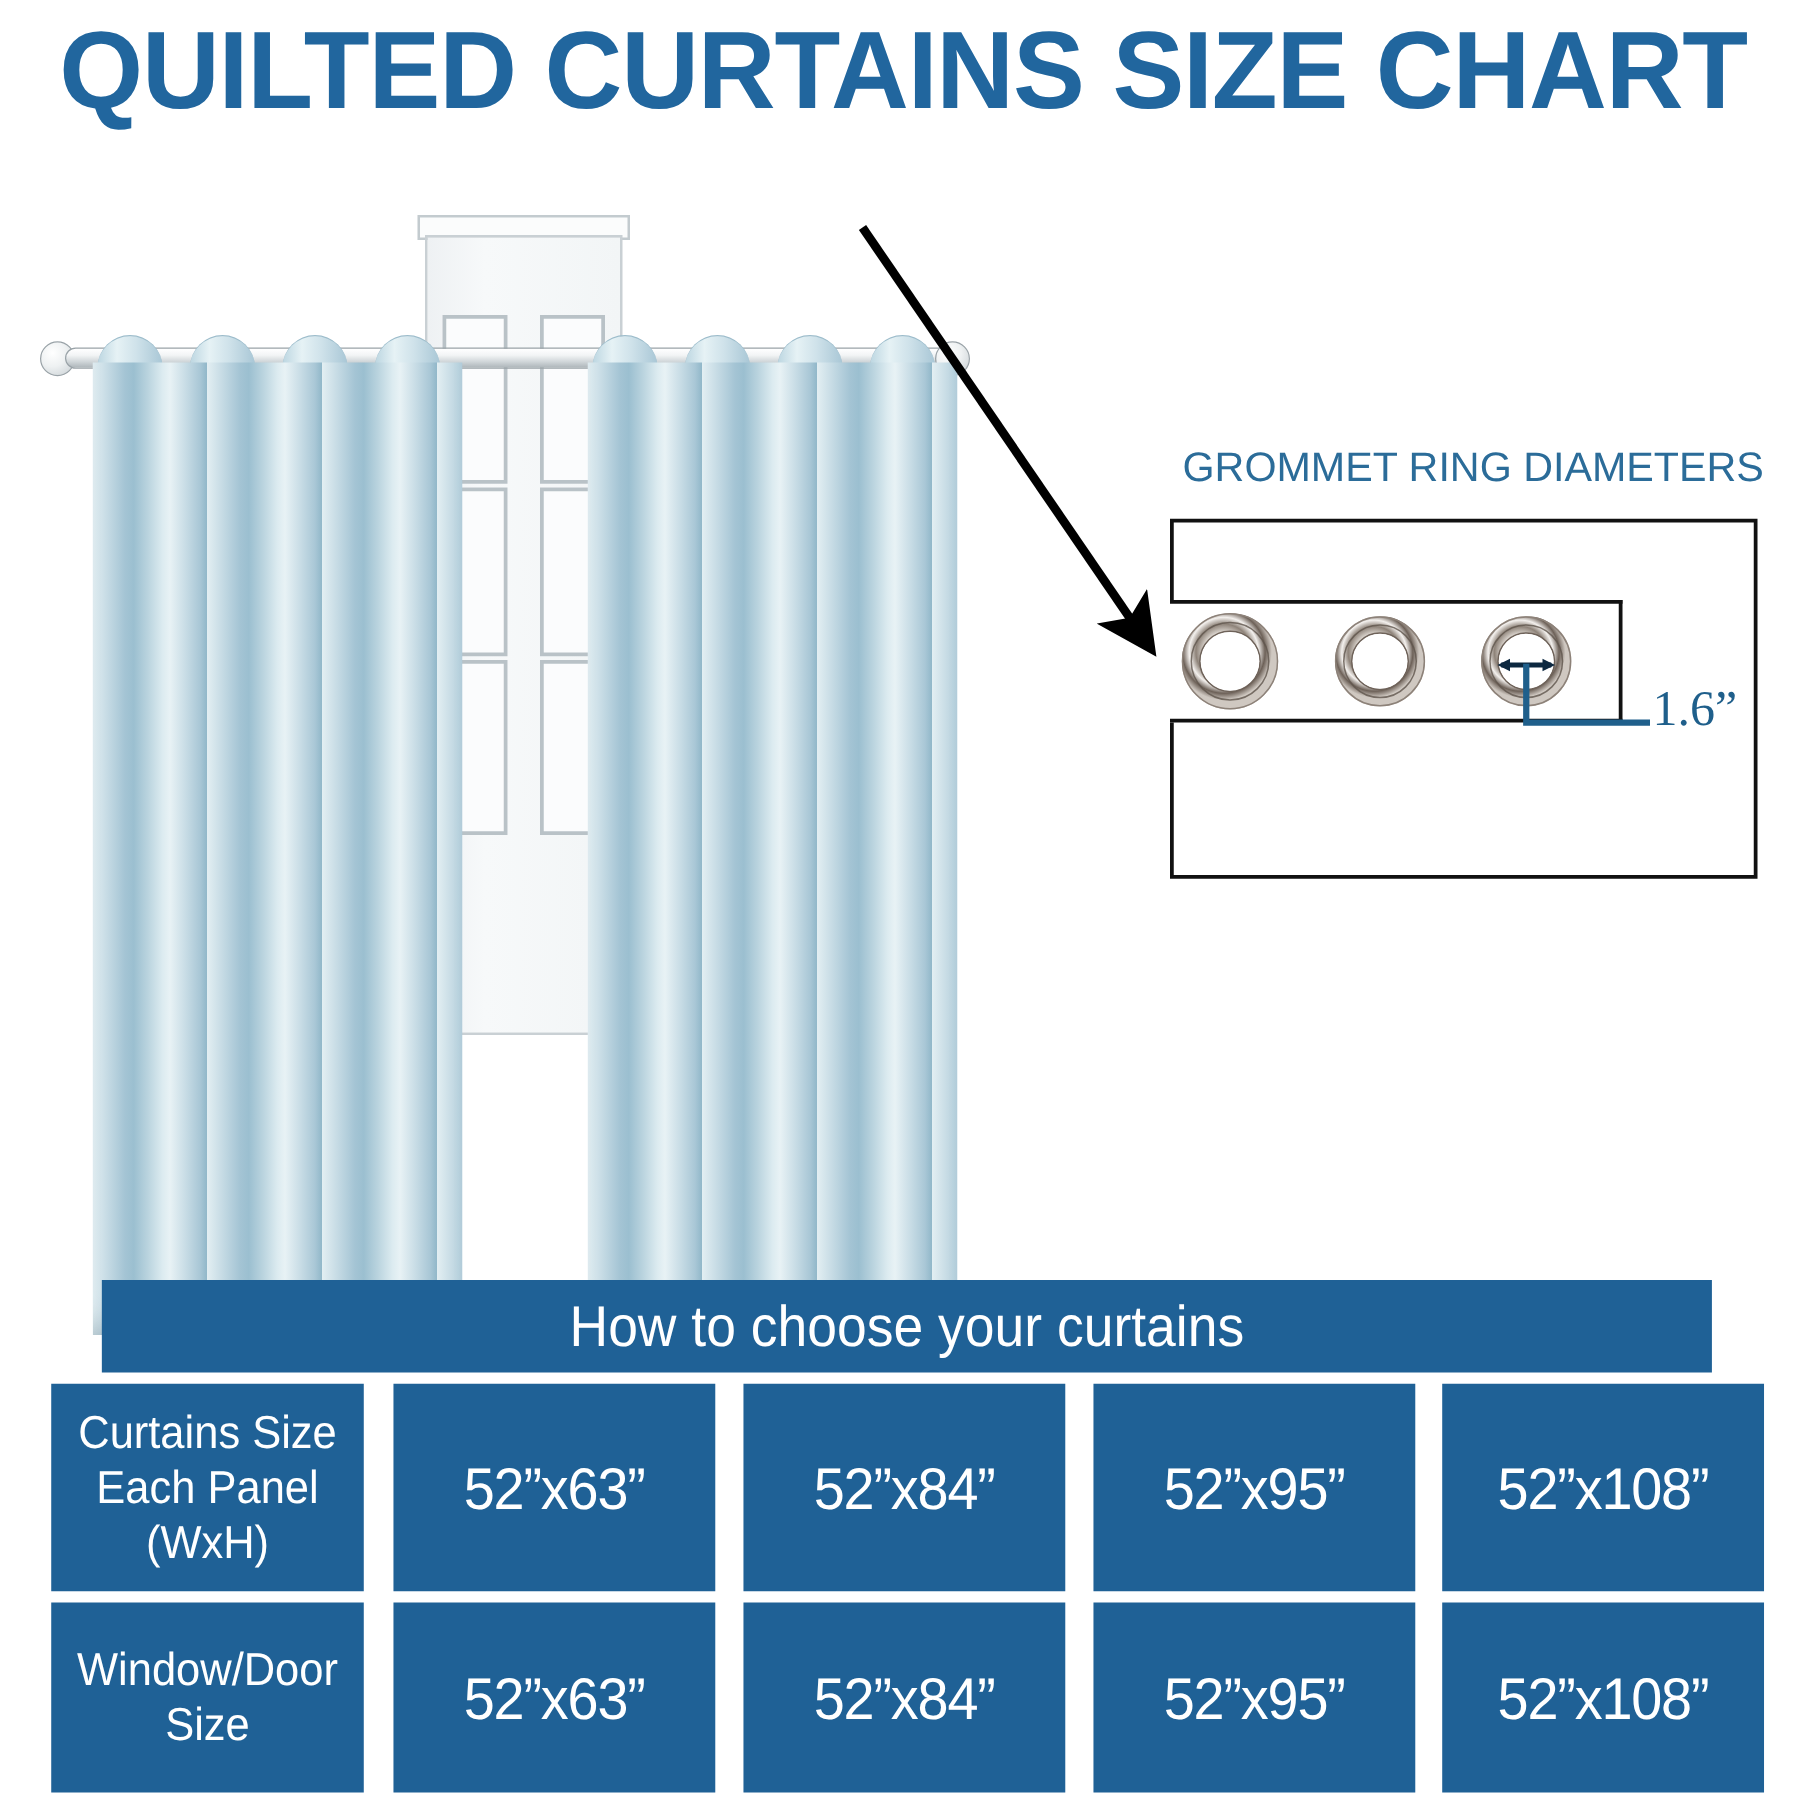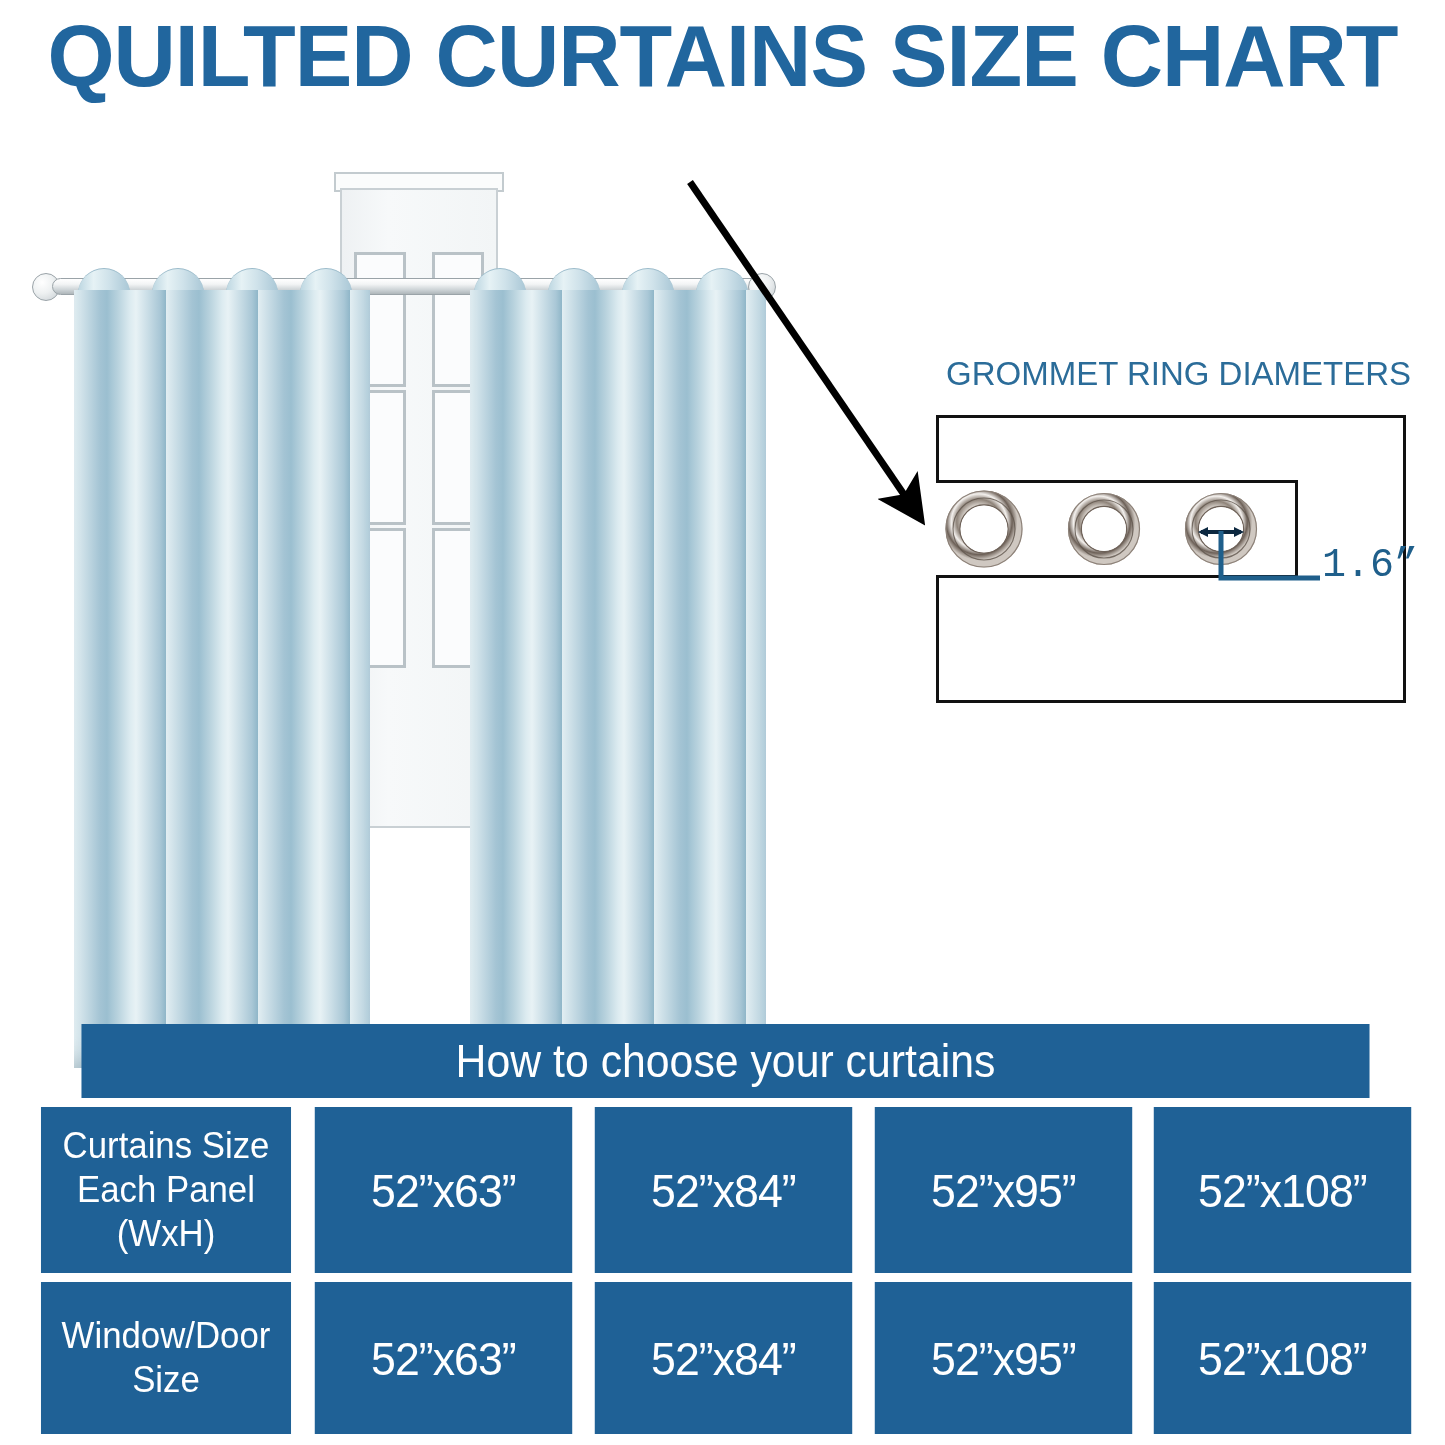--- a/index.html
+++ b/index.html
@@ -181,21 +181,21 @@
     box-sizing: border-box;
     background: #ffffff;
   }
 
   #dim-label {
     position: absolute;
     left: 392px;
     top: 188px;
     font-size: 40px;
     color: #1f5f8b;
-    font-family: Liberation Mono, monospace;
+    font-family: Liberation Serif, serif;
     white-space: nowrap;
   }
 
   
   #size-table {
     position: absolute;
     left: 33px;
     top: 1024px;
     width: 1385px;
   }

